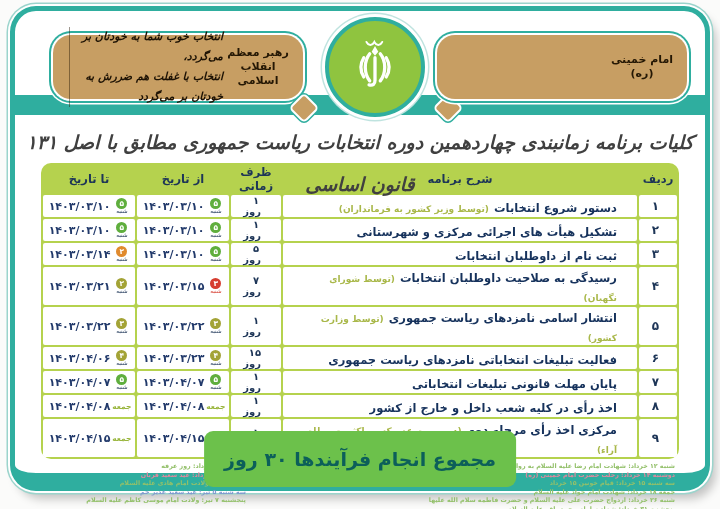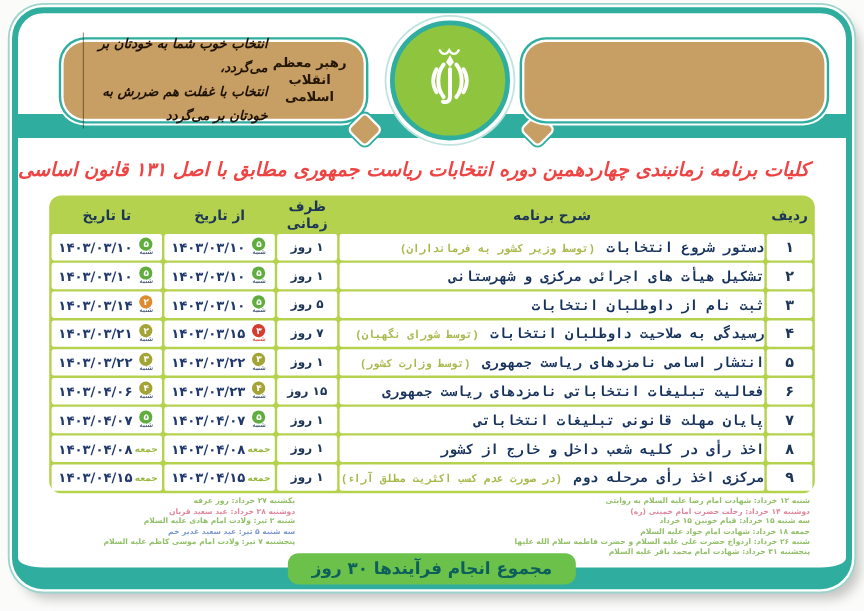--- a/index.html
+++ b/index.html
@@ -39,35 +39,35 @@
     display:flex;align-items:center;justify-content:center;
   }
   .quat{
     position:absolute;top:86px;width:18px;height:18px;background:#c79e63;
     border:2px solid #fff;box-shadow:0 0 0 1.5px #2fae9f;border-radius:5px;
     transform:rotate(45deg);z-index:2;
   }
   .quat-l{left:278px;} .quat-r{left:422px;}
   
   .title{
-    height:42px;line-height:42px;text-align:left;direction:rtl;
-    font-size:16px;font-weight:bold;font-style:italic;color:#ef4444;
+    height:42px;line-height:42px;text-align:center;direction:rtl;
+    font-size:19px;font-weight:bold;font-style:italic;color:#404040;
   }
   
   .tbl-wrap{padding:0 26px;direction:rtl;}
   table{
     width:100%;border-collapse:separate;border-spacing:2px;background:#b5d24e;
     border-radius:10px;table-layout:fixed;
   }
   th{
     height:20px;font-size:11.5px;font-weight:bold;color:#1d3557;background:transparent;padding:0;
   }
-  td{background:#fff;height:22px;border-radius:2px;padding:0 0;vertical-align:middle;}
+  td{background:#fff;height:22px;border-radius:2px;padding:0 20px;vertical-align:middle;}
   .c-no{width:38px;text-align:center;font-weight:bold;color:#1d3557;font-size:12px;}
-  .c-desc{width:318px;text-align:right;font-family:Liberation Mono, monospace;}
+  .c-desc{width:318px;text-align:right;}
   .c-dur{width:50px;text-align:center;font-size:10px;font-weight:bold;color:#1d3557;}
   .c-date{width:92px;padding:0 2px;}
   .desc{font-size:11.5px;font-weight:bold;color:#16325c;}
   .note{font-size:9px;font-weight:bold;color:#a9b84a;}
   .dcell{display:flex;align-items:center;justify-content:center;gap:4px;direction:rtl;}
   .badge{display:flex;flex-direction:column;align-items:center;width:15px;flex:0 0 15px;}
   .bnum{
     display:block;width:11px;height:11px;border-radius:50%;color:#fff;font-style:normal;
     font-size:7.5px;line-height:11px;text-align:center;font-weight:bold;
   }
@@ -78,22 +78,22 @@
   .bg-orange{background:#e08a2e;} .bg-olive{background:#a3a336;}
   .wred{color:#d63c2f;}
   
   .bottom{display:flex;justify-content:space-between;padding:3px 30px 0 26px;direction:ltr;}
   .fns{direction:rtl;}
   .fn-left{width:205px;} .fn-right{width:255px;}
   .fn{display:block;font-size:6.3px;line-height:8.6px;font-weight:bold;text-align:right;}
   .fn-green{color:#93c06a;} .fn-pink{color:#e2879e;} .fn-blue{color:#7e99cf;}
   .total-pill{
     position:absolute;bottom:-14px;left:50%;transform:translateX(-50%);
-    background:#6cc14b;color:#0c5f5a;font-weight:bold;font-size:14px;
-    padding:5px 20px;border-radius:9px;white-space:nowrap;direction:rtl;z-index:5;
+    background:#6cc14b;color:#0c5f5a;font-weight:bold;font-size:19px;
+    padding:17px 20px;border-radius:9px;white-space:nowrap;direction:rtl;z-index:5;
   }
 </style>
 </head>
 <body>
 
 <div class="card">
 
   <div class="top">
     <div class="band"></div>
 
@@ -116,20 +116,21 @@
         </g>
         <path d="M50 18 l5 9 -5 6 -5 -6 z" fill="#ffffff"></path>
         <path d="M37 12 c3 6 9 6 12 0 c3 6 9 6 12 0" stroke="#ffffff" stroke-width="3" fill="none" stroke-linecap="round"></path>
       </svg>
     </div>
 
     <div class="quat quat-l"></div>
     <div class="quat quat-r"></div>
 
     <div class="panel panel-right" dir="rtl">
+      <div class="attrib">امام خمینی (ره)</div>
     </div>
   </div>
 
   <div class="title">کلیات برنامه زمانبندی چهاردهمین دوره انتخابات ریاست جمهوری مطابق با اصل ۱۳۱ قانون اساسی</div>
 
   <div class="tbl-wrap">
     <table>
       <colgroup>
           <col style="width:38px">
           <col>

